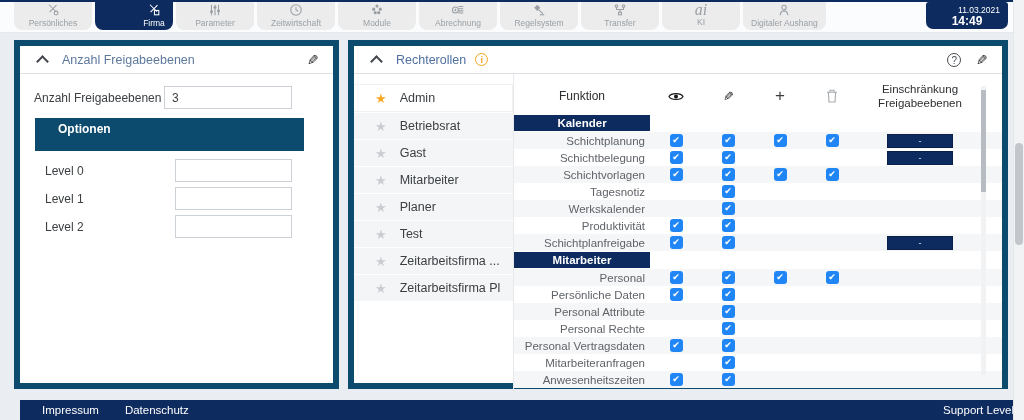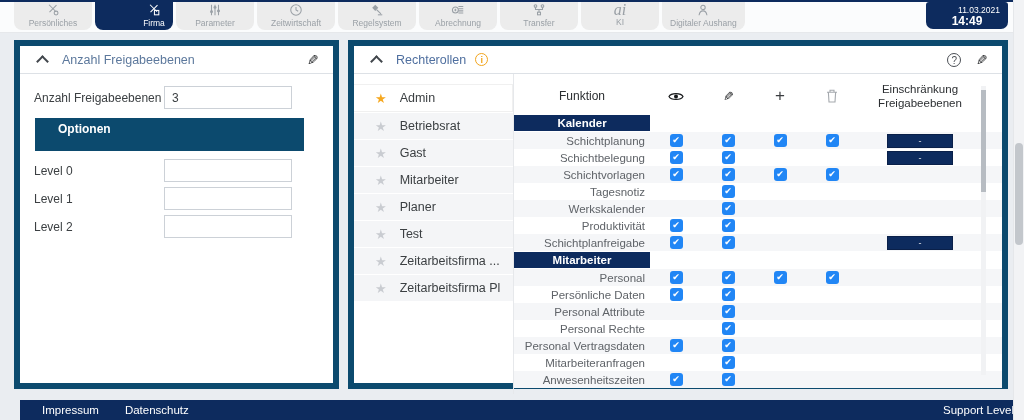--- a/index.html
+++ b/index.html
@@ -23,21 +23,21 @@
   .chev{width:7px;height:7px;border-left:2px solid #41464c;border-top:2px solid #41464c;transform:rotate(45deg);margin:3px 0 0 4px;cursor:pointer;}
   .card-title{font-size:12.5px;margin-left:15px;}
   .title-left{color:#5c789c;}
   .title-right{color:#4f6f9f;}
   .pencil{transform:scaleX(-1);font-size:14px;color:#16181a;cursor:pointer;line-height:14px;}
   .hdr-right{margin-left:auto;display:flex;align-items:center;gap:15px;}
   .info-icon{width:13px;height:13px;border:1.5px solid #f2a51d;border-radius:50%;color:#f2a51d;font-size:9px;font-weight:bold;text-align:center;line-height:13px;margin-left:9px;box-sizing:border-box;cursor:pointer;}
   .q-icon{width:14px;height:14px;border:1.3px solid #4a4e54;border-radius:50%;color:#4a4e54;font-size:10px;text-align:center;line-height:13px;box-sizing:border-box;cursor:pointer;}
   
   .form-row{display:flex;align-items:center;margin:12px 41px 5px 14px;}
-  .form-row.lvl{margin:5px 41px 5px 14px;}
+  .form-row.lvl{margin:5px 41px 5px 25px;}
   .form-label{width:130px;font-size:12px;color:#3c4043;flex:none;}
   .form-input{flex:1;height:21px;border:1px solid #ccd1d7;font-size:12px;padding:0 7px;color:#3c4043;font-family:"Liberation Sans",sans-serif;min-width:0;}
   .options-bar{background:#0c4a6e;color:#fff;font-weight:bold;font-size:12px;height:33px;line-height:22px;padding-left:23px;margin:9px 29px 8px 15px;}
   
   .right-body{display:flex;height:320px;}
   .roles-col{width:160px;border-right:1px solid #e6e8eb;box-sizing:border-box;padding-top:10px;flex:none;}
   .role{height:26px;display:flex;align-items:center;padding-left:21px;background:#f4f5f7;margin-bottom:1px;font-size:12.5px;color:#3c4043;cursor:pointer;}
   .role.selected{background:#fff;border:1px solid #f0f0f0;border-left:none;}
   .role .star{font-size:13px;color:#c9ccd1;margin-right:13px;line-height:13px;}
   .role.selected .star{color:#f6a820;}
@@ -109,36 +109,48 @@
         <svg width="14" height="14" viewBox="0 0 16 16">
           <circle cx="8" cy="8" r="6"></circle>
           <path d="M8 4.5V8l2.5 1.5"></path>
         </svg>
       </span>
     <span>Zeitwirtschaft</span>
   </div>
   <div class="tb-btn">
     <span class="ticon">
         <svg width="14" height="14" viewBox="0 0 16 16">
+          <circle class="fil" cx="8" cy="3.5" r="1.8"></circle>
+          <circle class="fil" cx="4.2" cy="7" r="1.8"></circle>
+          <circle class="fil" cx="11.8" cy="7" r="1.8"></circle>
+          <circle class="fil" cx="6" cy="11" r="1.8"></circle>
+          <circle class="fil" cx="10" cy="11" r="1.8"></circle>
+        </svg>
+      </span>
+    <span>Module</span>
+  </div>
+  <div class="tb-btn">
+    <span class="ticon">
+        <svg width="14" height="14" viewBox="0 0 16 16">
+          <path d="M8.5 4H14M8.5 6.5H14M8.5 9H14M8.5 11.5H14"></path>
+          <circle cx="5" cy="8" r="3.4"></circle>
+          <path d="M5 6.5v3M3.8 8h2.4"></path>
+        </svg>
+      </span>
+    <span>Abrechnung</span>
+  </div>
+  <div class="tb-btn">
+    <span class="ticon">
+        <svg width="14" height="14" viewBox="0 0 16 16">
           <path class="fil" d="M2.5 5.5L6 2l3.5 3.5L6 9z"></path>
           <path d="M7.5 7.5l5 5"></path>
           <path d="M9 13.5h5"></path>
         </svg>
       </span>
     <span>Regelsystem</span>
-  </div>
-  <div class="tb-btn">
-    <span class="ticon">
-        <svg width="14" height="14" viewBox="0 0 16 16">
-          <path d="M8.5 4H14M8.5 6.5H14M8.5 9H14M8.5 11.5H14"></path>
-          <circle cx="5" cy="8" r="3.4"></circle>
-          <path d="M5 6.5v3M3.8 8h2.4"></path>
-        </svg>
-      </span>
-    <span>Abrechnung</span>
   </div>
   <div class="tb-btn">
     <span class="ticon">
         <svg width="14" height="14" viewBox="0 0 16 16">
           <circle cx="4" cy="3.5" r="1.5"></circle>
           <circle cx="12" cy="3.5" r="1.5"></circle>
           <path d="M4 5.5v2h8v-2M8 7.5v3"></path>
           <rect x="6.3" y="10.5" width="3.4" height="3"></rect>
         </svg>
       </span>

